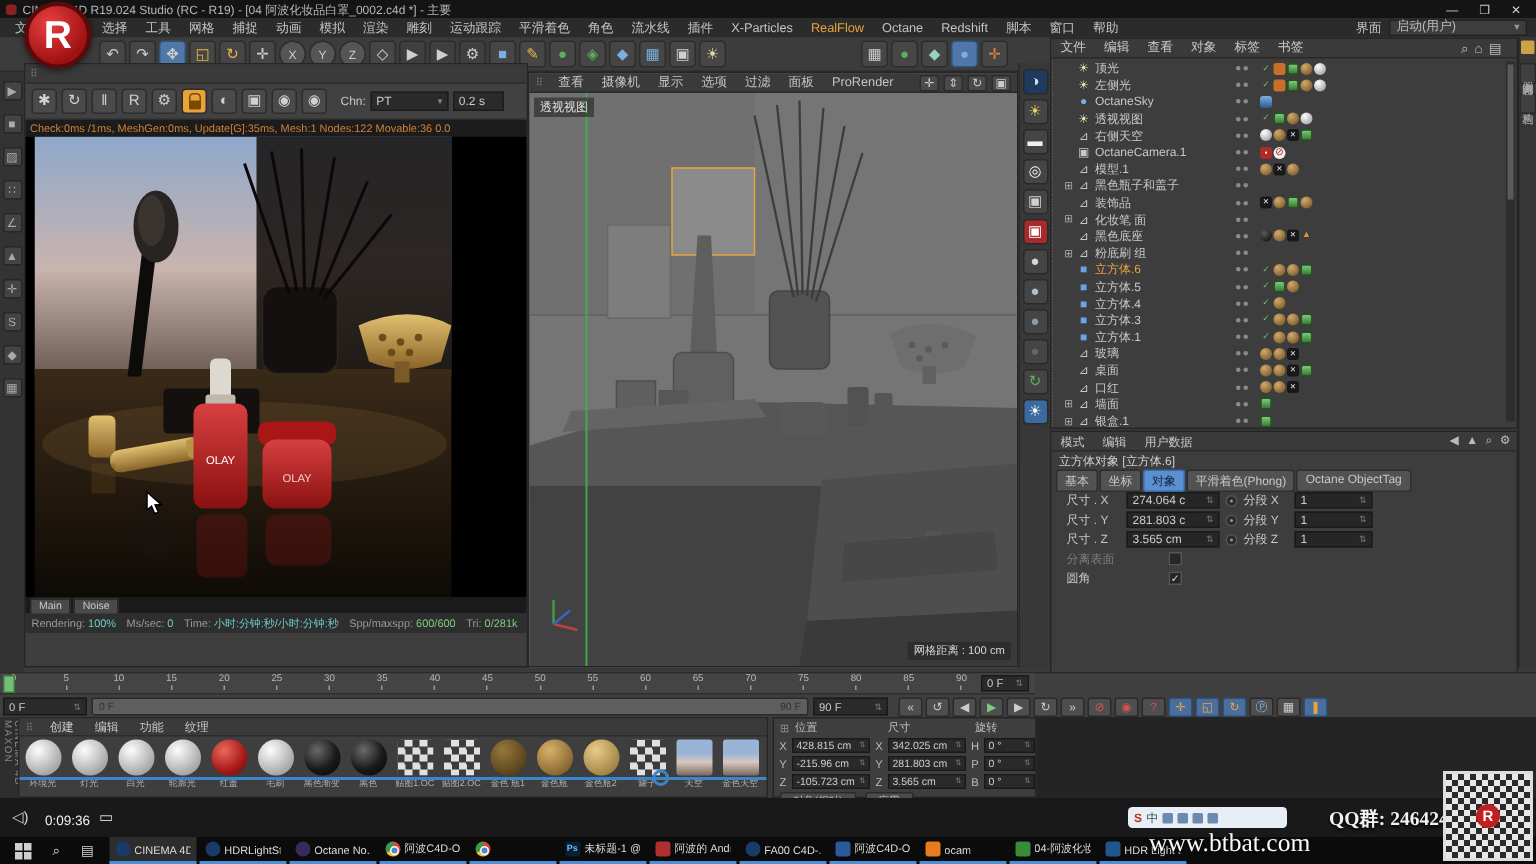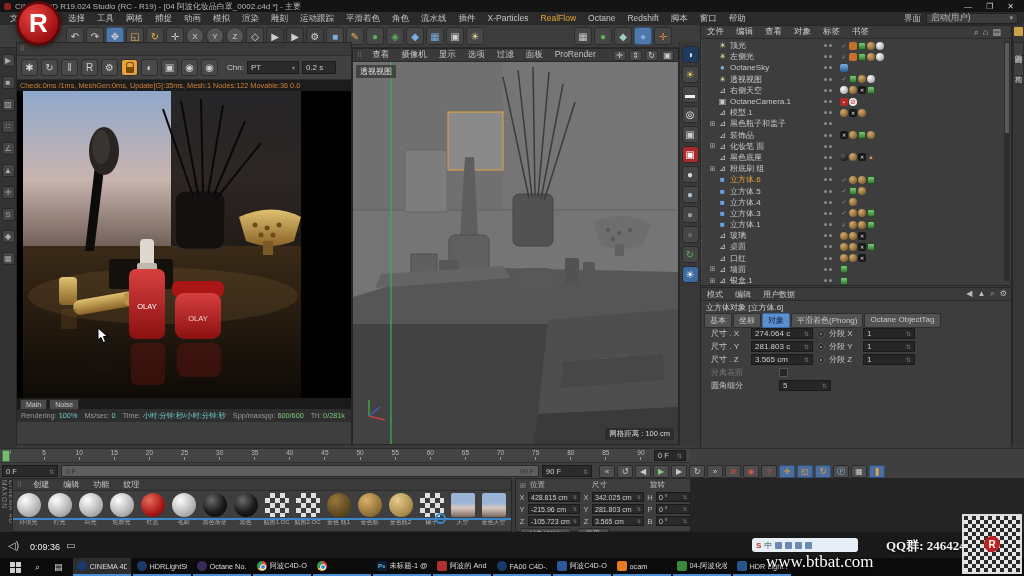--- a/index.html
+++ b/index.html
@@ -1174,25 +1174,22 @@
             <span>1</span>
             <span class="ar">⇅</span>
           </span>
       </div>
     </div>
     <div class="am-row">
       <span class="dim" style="width:64px">分离表面</span>
       <span class="cb dim"></span>
     </div>
     <div class="am-row">
-      <span style="width:64px">圆角细分</span>
-      <span class="fld" style="width:52px">
-          <span>5</span>
-          <span class="ar">⇅</span>
-        </span>
+      <span style="width:64px">圆角</span>
+      <span class="cb">✓</span>
     </div>
   </div>
 
   <div class="tl">
     <div class="ruler">
       <div class="playhead"></div>
       <div class="ticks">
         <div class="tick">
             <span>0</span>
             <i></i>

